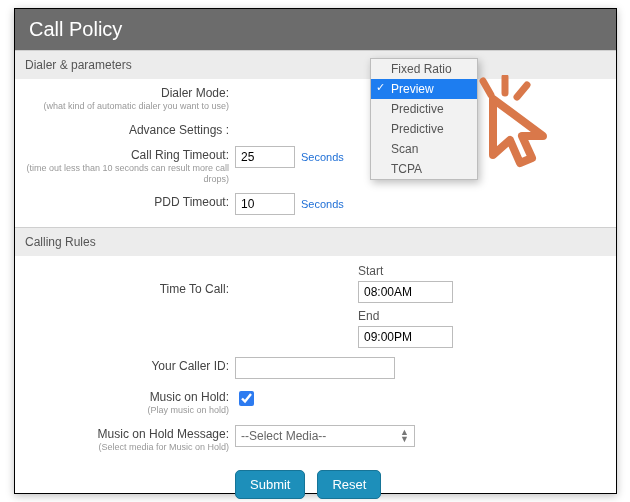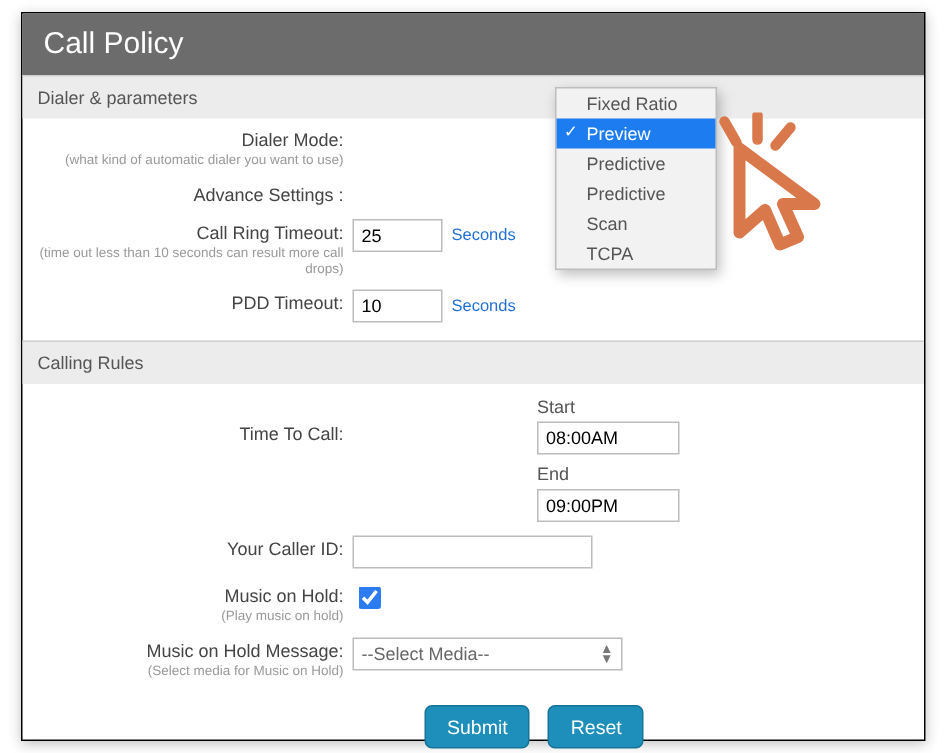--- a/index.html
+++ b/index.html
@@ -254,21 +254,21 @@
         <div class="select-like">
           <span>--Select Media--</span>
           <span class="updn">
               <span>▲</span>
               <span>▼</span>
             </span>
         </div>
       </div>
     </div>
 
-    <div class="row" style="margin-top:10px;margin-left:48px;">
+    <div class="row" style="margin-top:10px;">
       <div class="lbl"></div>
       <div class="ctrl">
         <button class="btn">Submit</button>
         <button class="btn">Reset</button>
       </div>
     </div>
 
   </div>
 </div>
 

